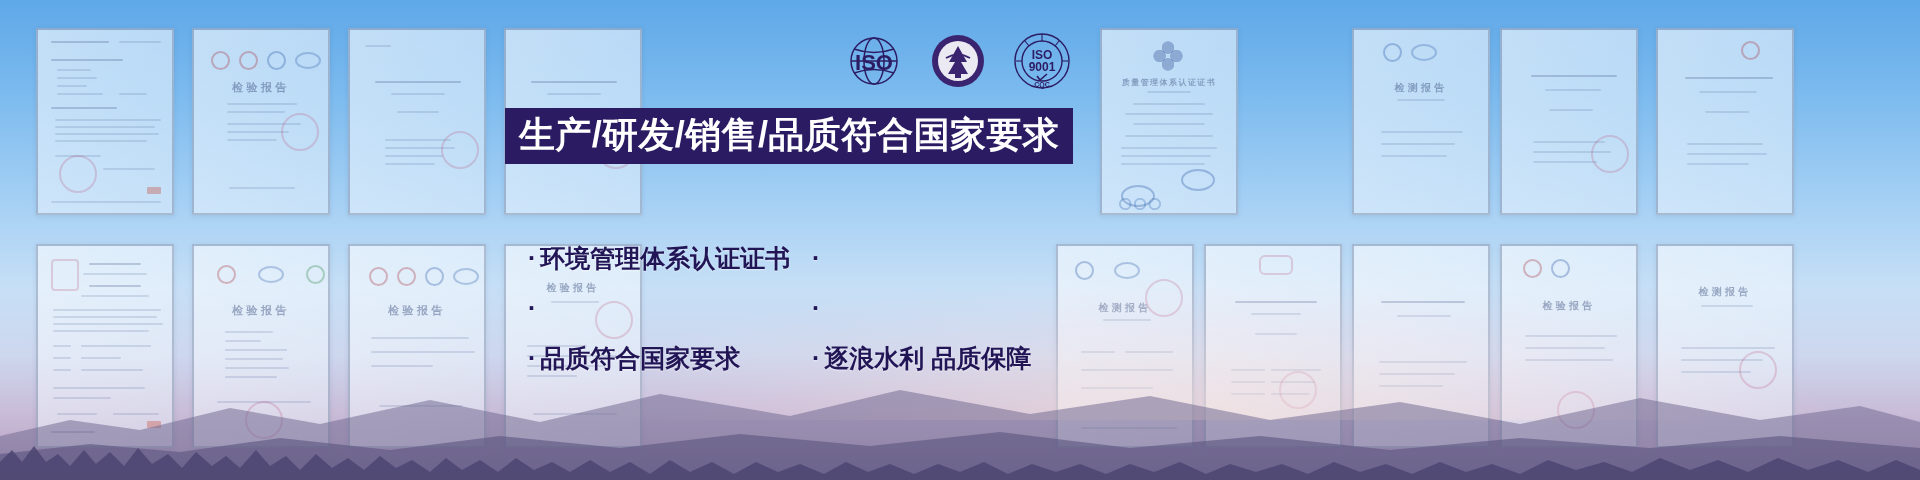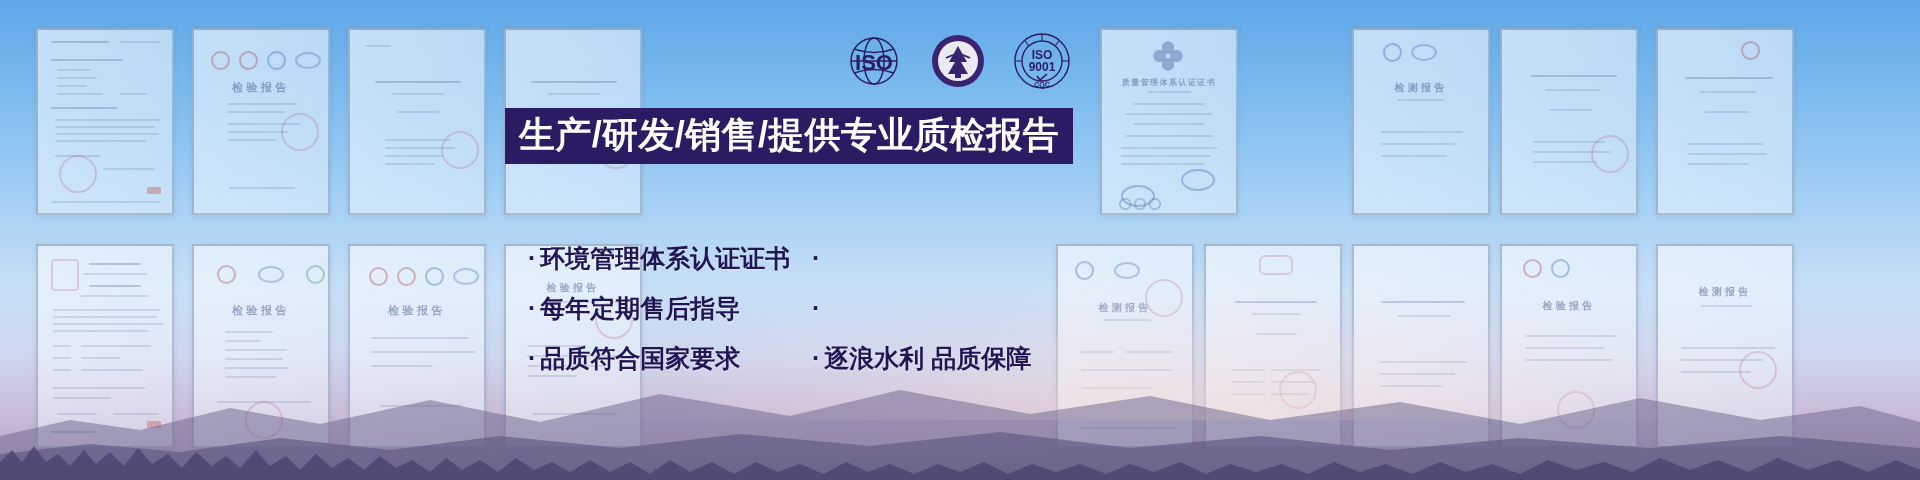--- a/index.html
+++ b/index.html
@@ -464,38 +464,37 @@
         <text x="29" y="39" text-anchor="middle" font-family="'Liberation Sans',sans-serif" font-size="12" font-weight="700" fill="#2c1c63">9001</text>
         <path d="M24,44 L27,48 L34,42" fill="none" stroke="#2c1c63" stroke-width="1.6"></path>
         <text x="29" y="55" text-anchor="middle" font-family="'Liberation Sans',sans-serif" font-size="7" font-weight="700" fill="#2c1c63">CQC</text>
       </svg>
     </div>
 
   </div>
 
   <div class="headline">
     <div class="subtitle-bar">
-      <div class="subtitle">生产/研发/销售/提供专业质检报告</div>
+      <div class="subtitle">生产/研发/销售/品质符合国家要求</div>
     </div>
   </div>
 
   <div class="features">
 
     <div class="feature">
       <span class="bullet-dot">·</span>
       <span>环境管理体系认证证书</span>
     </div>
 
     <div class="feature">
       <span class="bullet-dot">·</span>
     </div>
 
     <div class="feature">
       <span class="bullet-dot">·</span>
-      <span>每年定期售后指导</span>
     </div>
 
     <div class="feature">
       <span class="bullet-dot">·</span>
     </div>
 
     <div class="feature">
       <span class="bullet-dot">·</span>
       <span>品质符合国家要求</span>
     </div>

